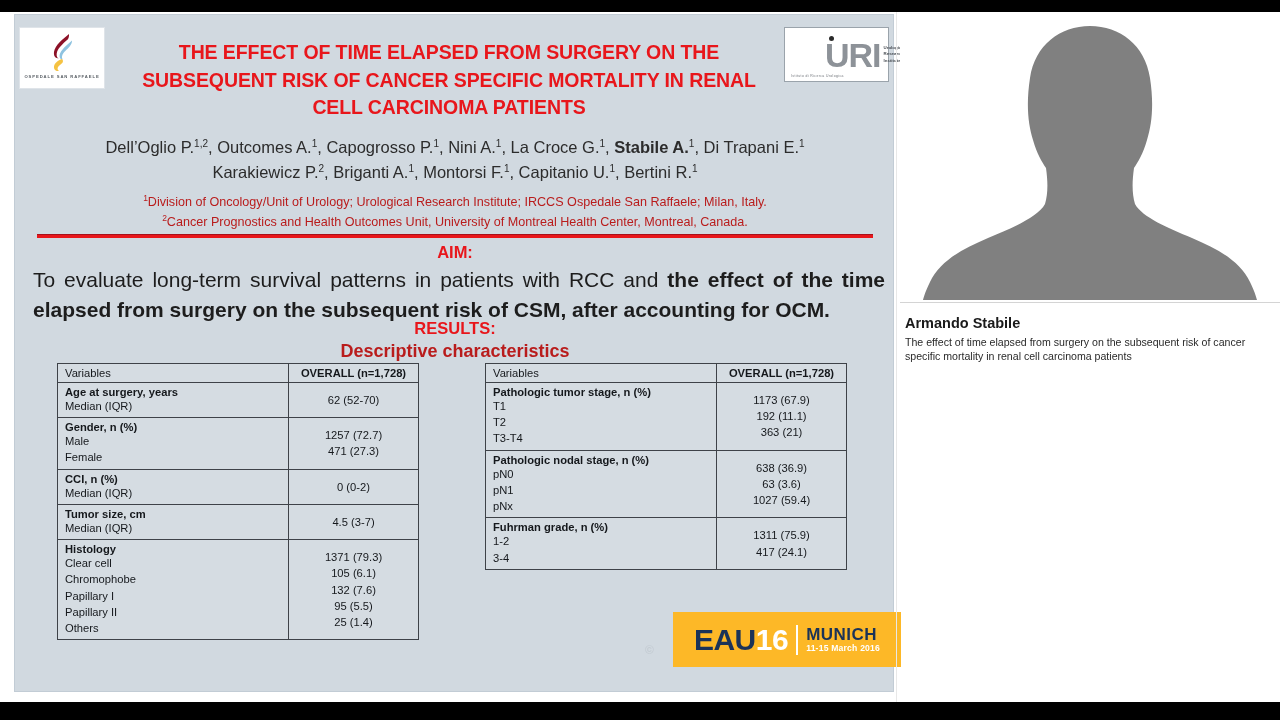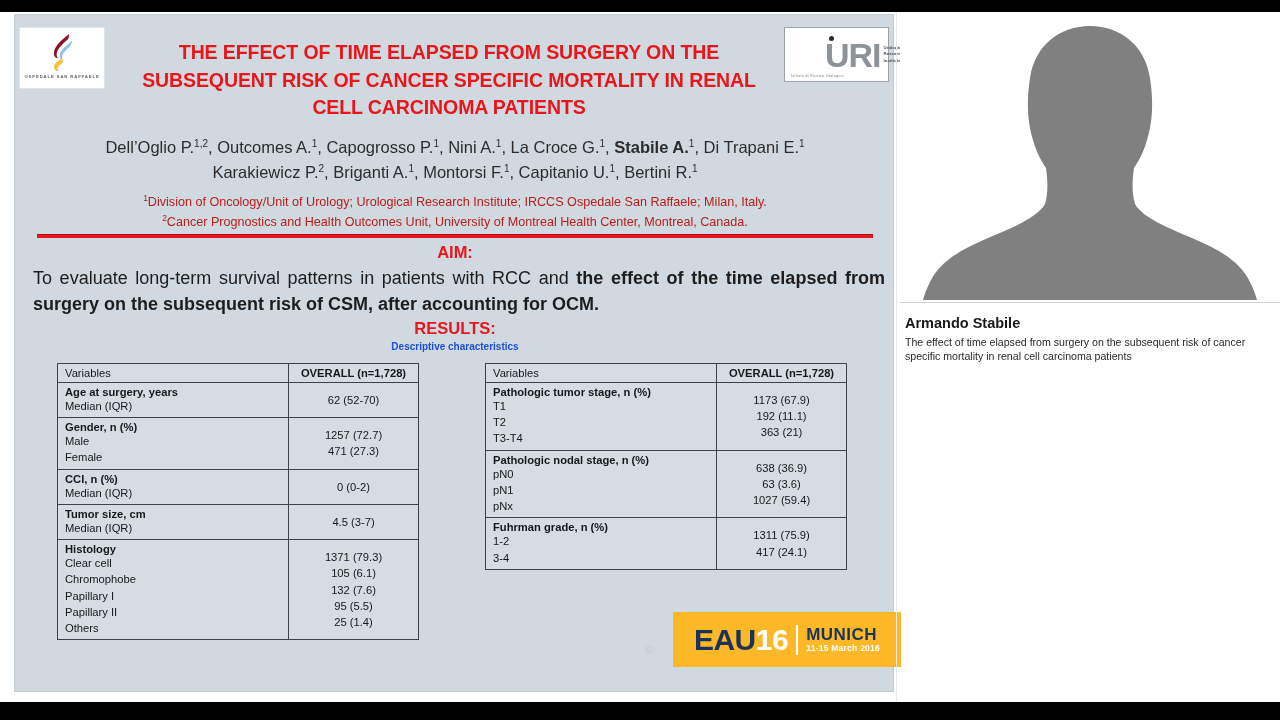--- a/index.html
+++ b/index.html
@@ -75,28 +75,28 @@
 
   #aim-head, #res-head {
     position: absolute; width: 860px; text-align: center;
     color: #e8161b; font-weight: bold; font-size: 16.5px;
   }
   #aim-head { left: 10px; top: 228px; }
   #res-head { left: 10px; top: 304px; }
 
   #aim-text {
     position: absolute; left: 18px; top: 250px; width: 852px;
-    color: #1d1d1d; font-size: 18px; line-height: 1.45;
+    color: #1d1d1d; font-size: 21px; line-height: 1.45;
     text-align: justify; text-justify: inter-word;
   }
   #aim-text b { font-weight: bold; }
 
   #res-sub {
     position: absolute; left: 10px; top: 326px; width: 860px; text-align: center;
-    color: #1d4ed8; font-weight: bold; font-size: 10px;
+    color: #b91c1c; font-weight: bold; font-size: 18px;
   }
 
   
   .ptable {
     position: absolute; border-collapse: collapse;
     background: #d5dce2; font-size: 11.2px; color: #15181c;
     table-layout: fixed;
   }
   #table-left  { left: 42px; top: 348px; width: 362px; }
   #table-right { left: 470px; top: 348px; width: 362px; }

